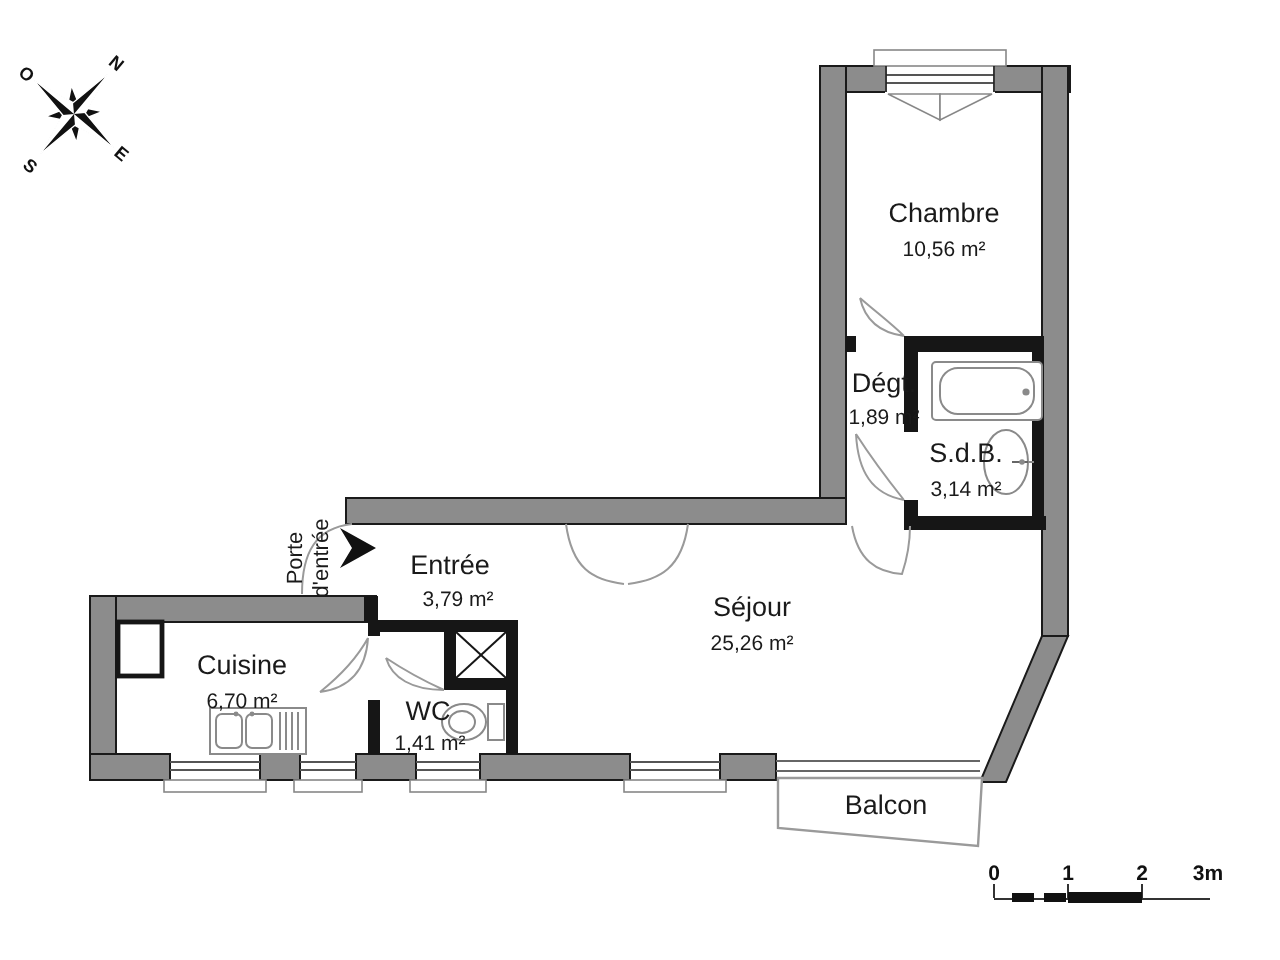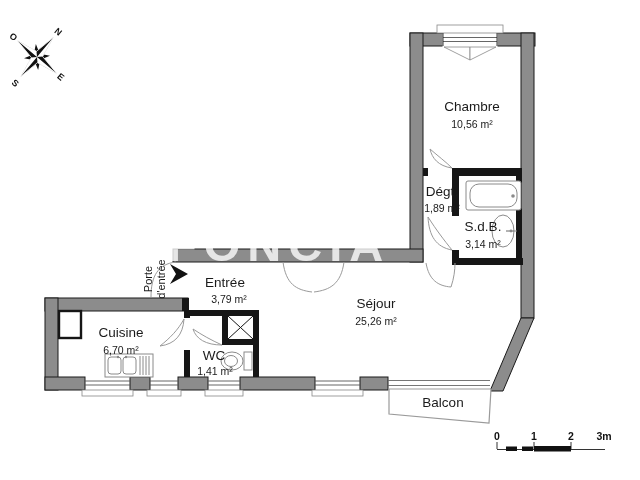--- a/index.html
+++ b/index.html
@@ -184,17 +184,16 @@
       <rect x="506" y="446.5" width="11" height="4.5" fill="#111"></rect>
       <rect x="522" y="446.5" width="11" height="4.5" fill="#111"></rect>
       <rect x="534" y="446" width="37" height="5.5" fill="#111"></rect>
       <text x="497" y="440" text-anchor="middle" class="scale-num">0</text>
       <text x="534" y="440" text-anchor="middle" class="scale-num">1</text>
       <text x="571" y="440" text-anchor="middle" class="scale-num">2</text>
       <text x="604" y="440" text-anchor="middle" class="scale-num">3m</text>
     </g>
   </svg>
 
-  <div class="watermark">FONCIA</div>
 
   <div class="entry-label">Porte d'entrée</div>
 
 </div>
 
 </body></html>

